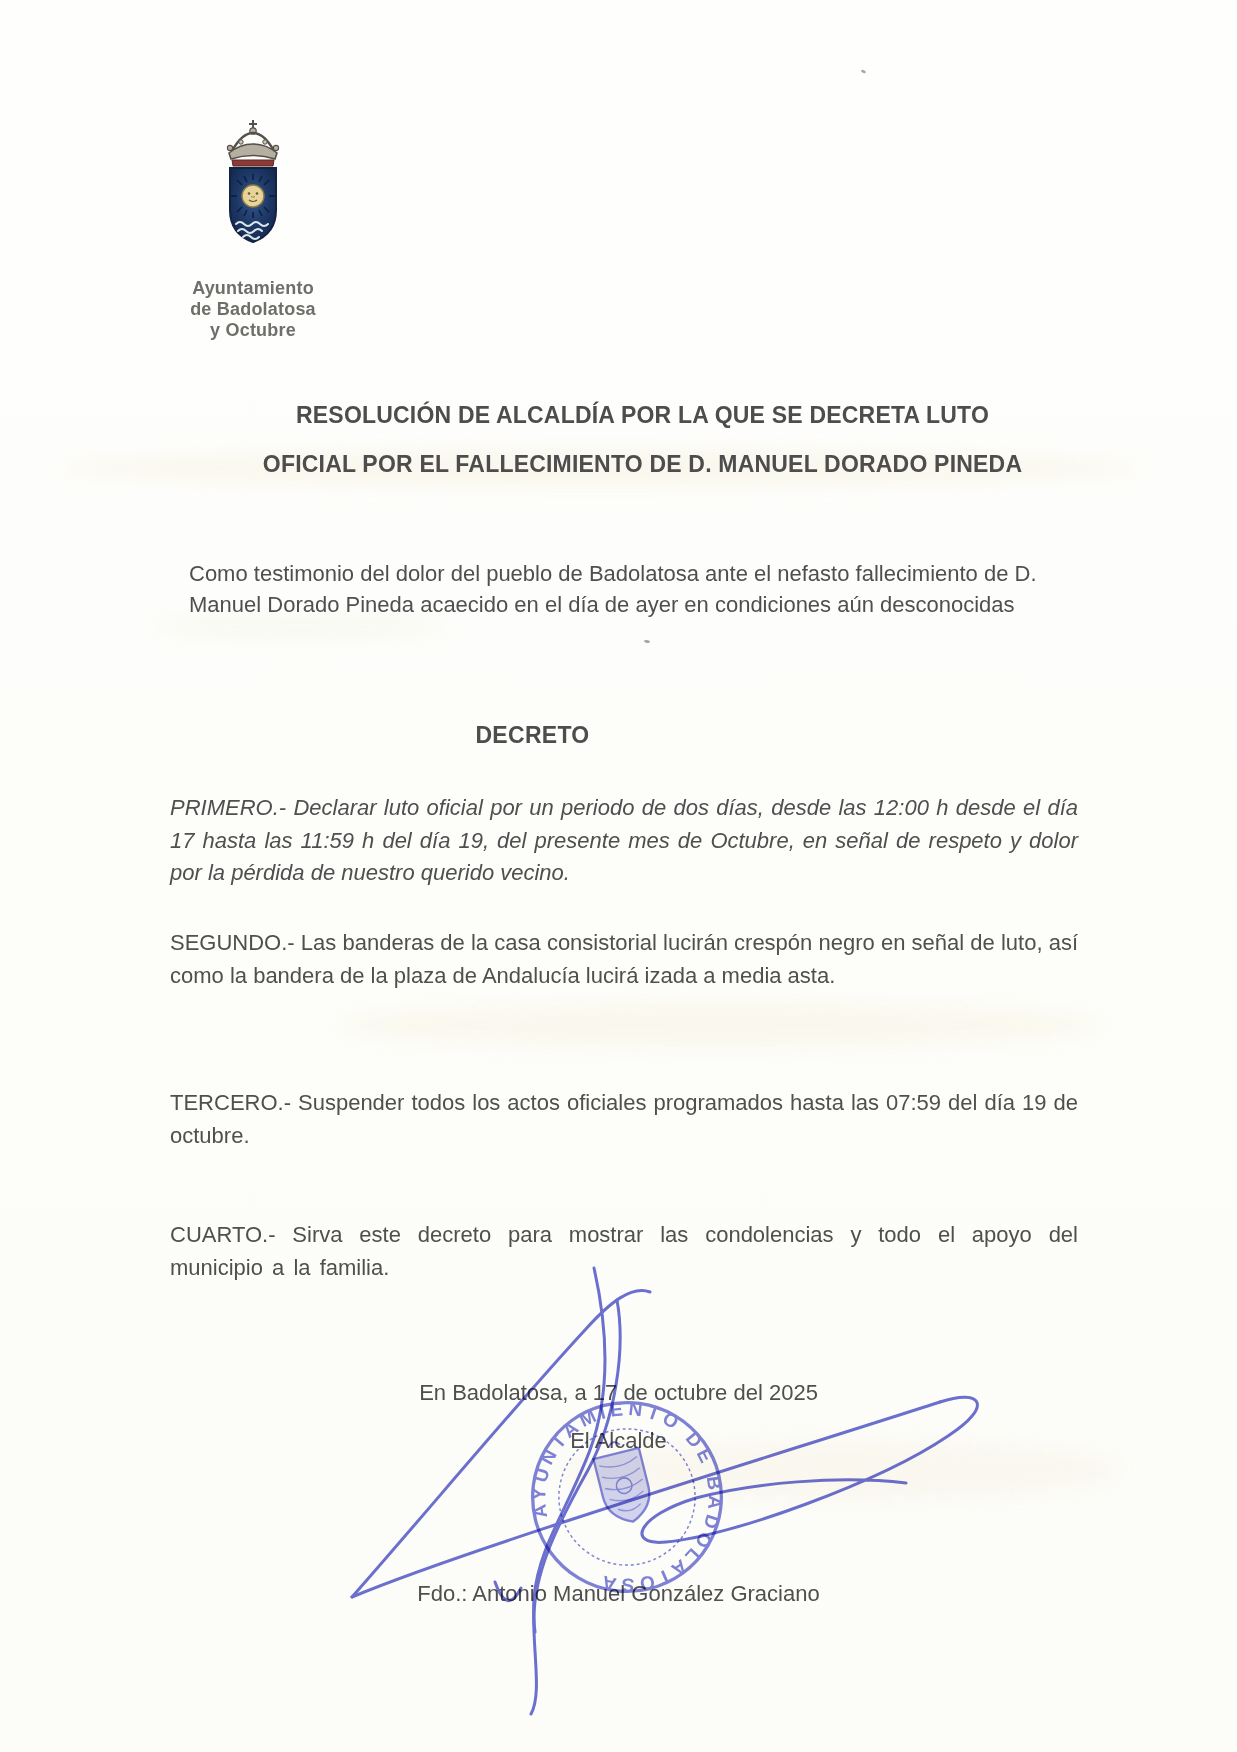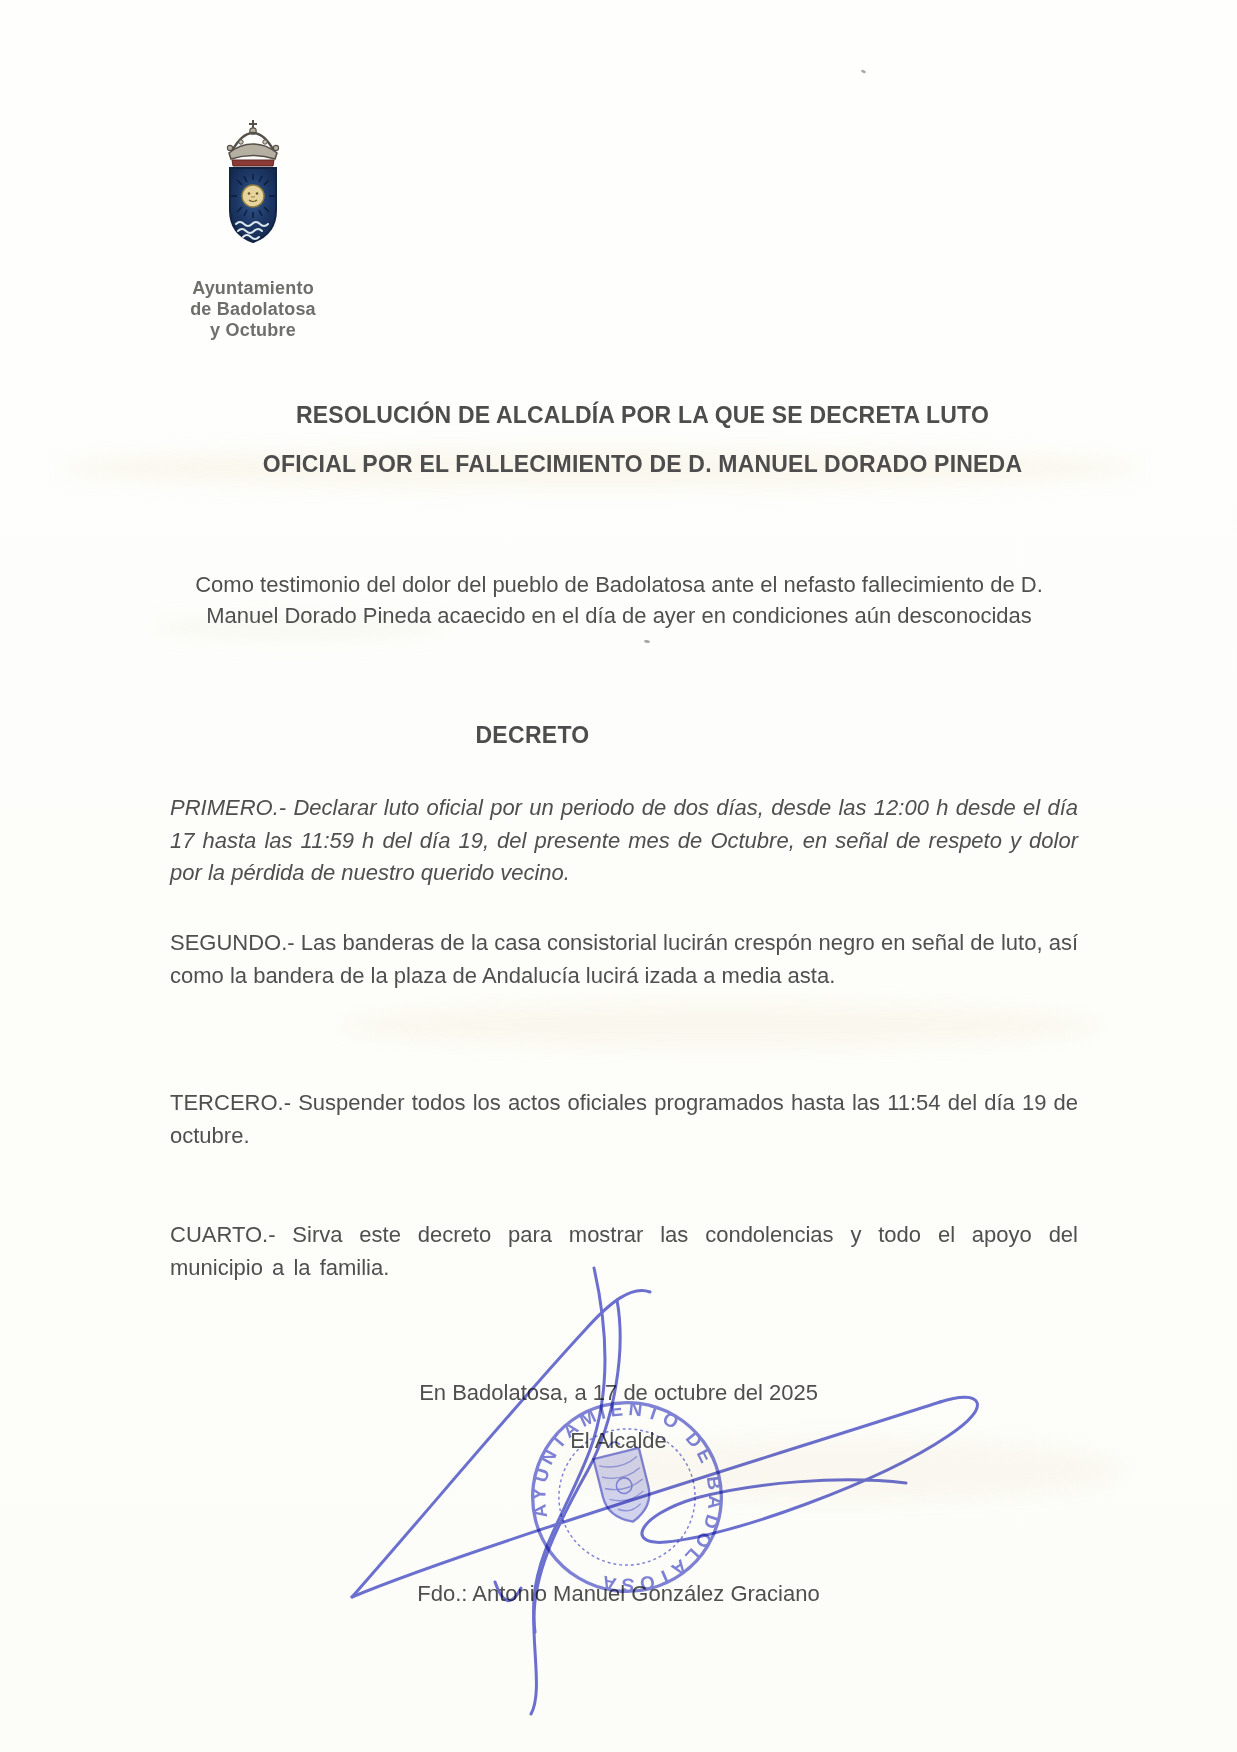--- a/index.html
+++ b/index.html
@@ -32,22 +32,22 @@
   }
 
   
   .title-line{
     position:absolute;left:0;width:1237px;text-align:center;
     font-weight:700;font-size:23px;color:#4d4d4d;letter-spacing:0.2px;padding-left:24px;
   }
   .t1{top:402px;}
   .t2{top:451px;}
   .intro{
-    position:absolute;left:189px;top:547px;width:860px;
-    text-align:center;font-size:22px;line-height:31px;color:#4f4f4f;
+    position:absolute;left:189px;top:536px;width:860px;
+    font-size:22px;line-height:31px;color:#4f4f4f;
   }
   .decreto{
     position:absolute;left:0;top:722px;width:1065px;text-align:center;
     font-weight:700;font-size:23px;color:#4d4d4d;letter-spacing:0.3px;
   }
   .article{
     position:absolute;left:170px;width:908px;
     font-size:22px;line-height:32.5px;color:#4f4f4f;
     text-align:justify;
   }
@@ -149,21 +149,21 @@
 
   <div class="title-line t1">RESOLUCIÓN DE ALCALDÍA POR LA QUE SE DECRETA LUTO</div>
   <div class="title-line t2">OFICIAL POR EL FALLECIMIENTO DE D. MANUEL DORADO PINEDA</div>
 
   <p class="intro">Como testimonio del dolor del pueblo de Badolatosa ante el nefasto fallecimiento de D. Manuel Dorado Pineda acaecido en el día de ayer en condiciones aún desconocidas</p>
 
   <div class="decreto">DECRETO</div>
 
   <p class="article a1">PRIMERO.- Declarar luto oficial por un periodo de dos días, desde las 12:00 h desde el día 17 hasta las 11:59 h del día 19, del presente mes de Octubre, en señal de respeto y dolor por la pérdida de nuestro querido vecino.</p>
   <p class="article a2">SEGUNDO.- Las banderas de la casa consistorial lucirán crespón negro en señal de luto, así como la bandera de la plaza de Andalucía lucirá izada a media asta.</p>
-  <p class="article a3">TERCERO.- Suspender todos los actos oficiales programados hasta las 11:54 del día 19 de octubre.</p>
+  <p class="article a3">TERCERO.- Suspender todos los actos oficiales programados hasta las 07:59 del día 19 de octubre.</p>
   <p class="article a4">CUARTO.- Sirva este decreto para mostrar las condolencias y todo el apoyo del municipio a la familia.</p>
 
   <div class="center-line date-line">En Badolatosa, a 17 de octubre del 2025</div>
   <div class="center-line alcalde-line">El Alcalde</div>
   <div class="center-line fdo-line">Fdo.: Antonio Manuel González Graciano</div>
 
   <svg class="stamp" viewBox="0 0 220 220" aria-hidden="true">
     <g opacity="0.78">
       <circle cx="110" cy="110" r="97" fill="none" stroke="#5c61cf" stroke-width="3.4"></circle>
       <circle cx="110" cy="110" r="70" fill="none" stroke="#5c61cf" stroke-width="1.5" stroke-dasharray="3 3"></circle>

